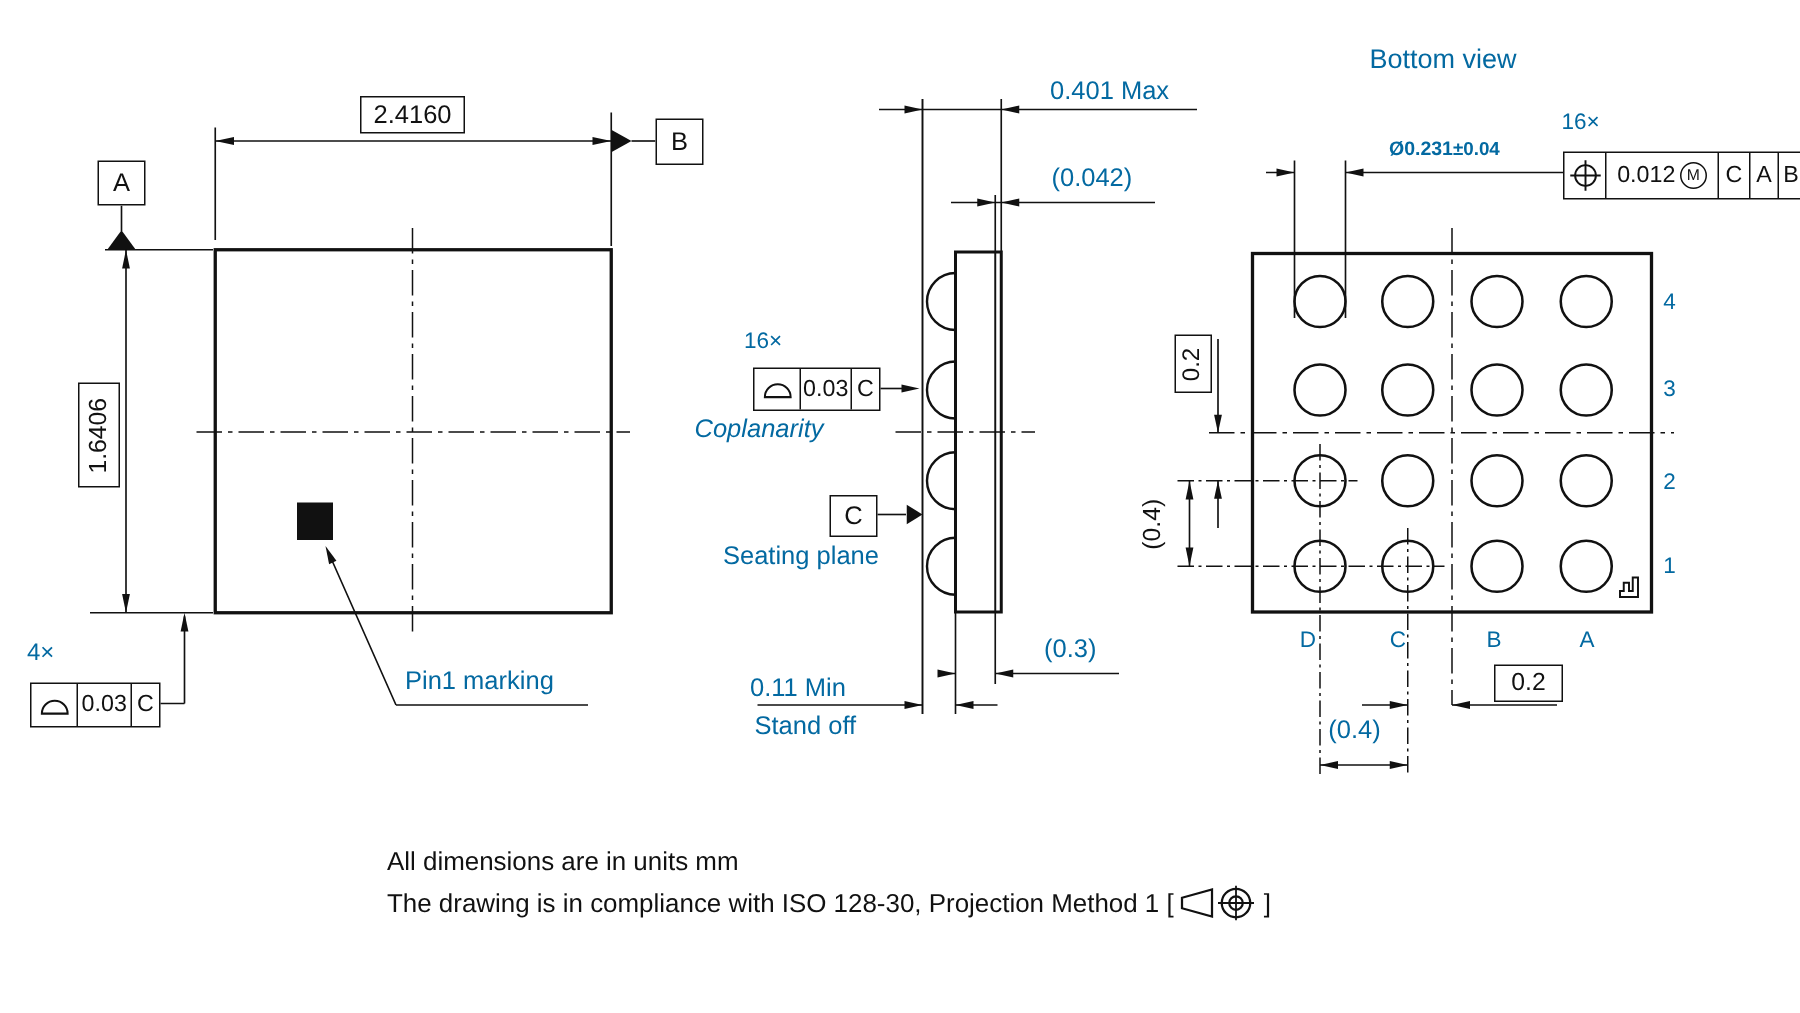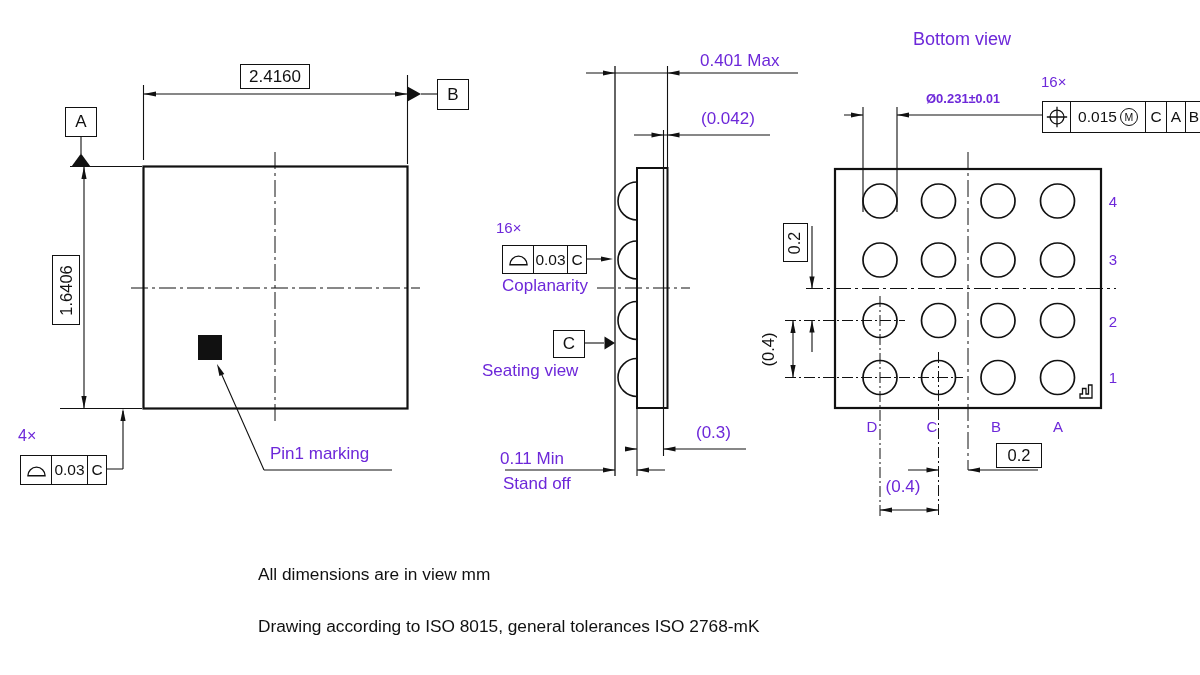--- a/index.html
+++ b/index.html
@@ -2,21 +2,21 @@
 <html><head>
 <meta charset="utf-8">
 <style>
   html,body { margin:0; padding:0; background:#fff; }
   .stage {
     position:relative; width:1200px; height:675px; background:#ffffff;
     font-family:"Liberation Sans", sans-serif; color:#111; overflow:hidden;
     -webkit-font-smoothing:antialiased;
   }
   .stage svg.geom { position:absolute; left:0; top:0; }
-  .txt { position:absolute; white-space:nowrap; font-size:17px; color:#6d28d9; }
+  .txt { position:absolute; white-space:nowrap; font-size:17px; color:#0369a1; }
   .dimbox {
     position:absolute; border:1.6px solid #111; background:#fff;
     display:flex; align-items:center; justify-content:center; font-size:17px;
   }
   .datumbox {
     position:absolute; border:1.6px solid #111; background:#fff;
     display:flex; align-items:center; justify-content:center; font-size:17px;
   }
   .rotwrap { position:absolute; display:flex; align-items:center; justify-content:center; }
   .rotwrap.boxed { border:1.6px solid #111; background:#fff; }
@@ -170,42 +170,42 @@
   <div class="txt small15" style="left:496px; top:219px;">16×</div>
   <div class="fcf" style="left:502px; top:245px; height:27px;">
     <div class="cell" style="width:30px;">
       <svg width="21" height="15" viewBox="0 0 22 15">
         <path d="M2 13 A9 9 0 0 1 20 13 Z" fill="none" stroke="#111" stroke-width="1.4"></path>
       </svg>
     </div>
     <div class="cell" style="width:33px;">0.03</div>
     <div class="cell" style="width:18px;">C</div>
   </div>
-  <div class="txt" style="left:502px; top:276px;">Coplanarity</div>
+  <div class="txt" style="left:463px; top:276px;font-style:italic;">Coplanarity</div>
   <div class="datumbox" style="left:553px; top:330px; width:30px; height:26px;">C</div>
-  <div class="txt" style="left:482px; top:361px;">Seating view</div>
+  <div class="txt" style="left:482px; top:361px;">Seating plane</div>
   <div class="txt" style="left:696px; top:423px;">(0.3)</div>
   <div class="txt" style="left:500px; top:449px;">0.11 Min</div>
   <div class="txt" style="left:503px; top:474px;">Stand off</div>
 
   <div class="txt" style="left:913px; top:29px; font-size:18px;">Bottom view</div>
   <div class="txt" style="left:926px; top:91px; display:flex; align-items:baseline;">
     <span style="font-size:13px; font-weight:600;">Ø0.231</span>
-    <span style="font-size:12.5px; font-weight:600;">±0.01</span>
+    <span style="font-size:12.5px; font-weight:600;">±0.04</span>
   </div>
   <div class="txt small15" style="left:1041px; top:73px;">16×</div>
   <div class="fcf" style="left:1042px; top:101px; height:30px;">
     <div class="cell" style="width:27px;">
       <svg width="24" height="24" viewBox="0 0 26 26">
         <circle cx="13" cy="13" r="7.5" fill="none" stroke="#111" stroke-width="1.4"></circle>
         <path d="M2 13 H24 M13 2 V24" fill="none" stroke="#111" stroke-width="1.4"></path>
       </svg>
     </div>
     <div class="cell" style="width:74px;">
-      <span>0.015</span>
+      <span>0.012</span>
       <span class="circle-m">
         <span>M</span>
       </span>
     </div>
     <div class="cell" style="width:20px;">C</div>
     <div class="cell" style="width:18px;">A</div>
     <div class="cell" style="width:16px;">B</div>
   </div>
 
   <div class="rotwrap boxed" style="left:783px; top:223px; width:23px; height:37px;">
@@ -220,16 +220,25 @@
   <div class="txt small15" style="left:1106px; top:193px; width:14px; text-align:center;">4</div>
   <div class="txt small15" style="left:1106px; top:251px; width:14px; text-align:center;">3</div>
   <div class="txt small15" style="left:1106px; top:313px; width:14px; text-align:center;">2</div>
   <div class="txt small15" style="left:1106px; top:369px; width:14px; text-align:center;">1</div>
 
   <div class="txt small15" style="left:864px; top:418px; width:16px; text-align:center;">D</div>
   <div class="txt small15" style="left:924px; top:418px; width:16px; text-align:center;">C</div>
   <div class="txt small15" style="left:988px; top:418px; width:16px; text-align:center;">B</div>
   <div class="txt small15" style="left:1050px; top:418px; width:16px; text-align:center;">A</div>
 
-  <div class="note" style="left:258px; top:564px;">All dimensions are in view mm</div>
-  <div class="note" style="left:258px; top:616px;">Drawing according to ISO 8015, general tolerances ISO 2768-mK</div>
+  <div class="note" style="left:258px; top:564px;">All dimensions are in units mm</div>
+  <div class="note" style="left:258px; top:590px;">
+    <span>The drawing is in compliance with ISO 128-30, Projection Method 1 [</span>
+    <svg class="proj" width="54" height="24" viewBox="0 0 54 24">
+      <polygon points="3,8.5 3,15.5 23,21 23,3" fill="none" stroke="#111" stroke-width="1.5"></polygon>
+      <circle cx="39" cy="12" r="9.5" fill="none" stroke="#111" stroke-width="1.5"></circle>
+      <circle cx="39" cy="12" r="4.5" fill="none" stroke="#111" stroke-width="1.5"></circle>
+      <path d="M27 12 H51 M39 0.5 V23.5" fill="none" stroke="#111" stroke-width="1.2"></path>
+    </svg>
+    <span>]</span>
+  </div>
 
 </div>
 
 </body></html>

